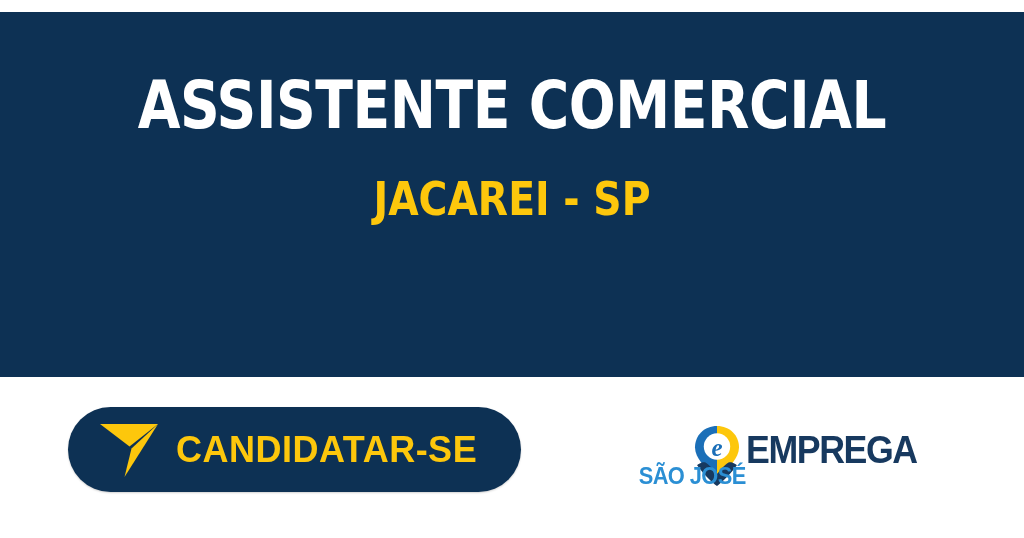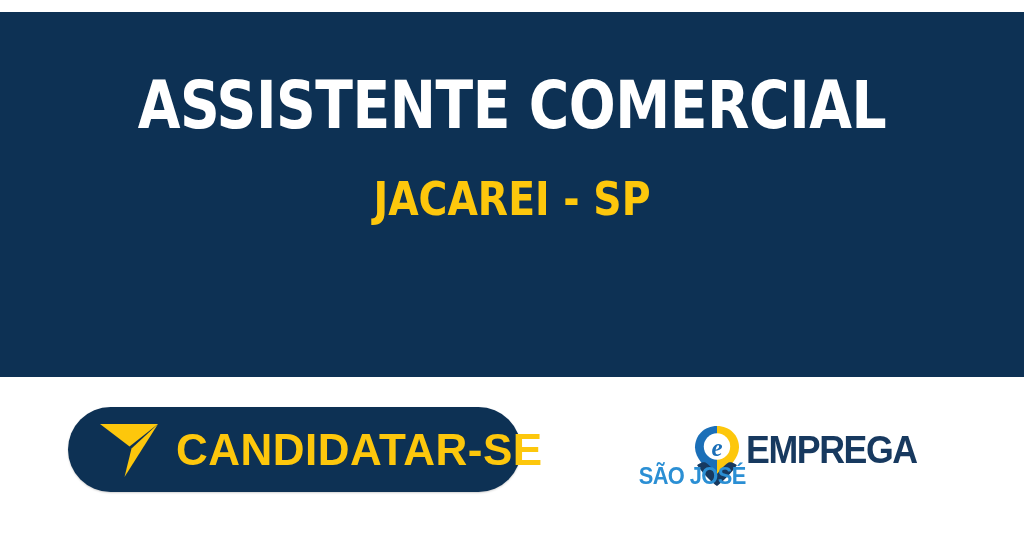--- a/index.html
+++ b/index.html
@@ -93,21 +93,21 @@
     margin-left:30px;
     margin-right:16px;
     flex:0 0 auto;
     display:block;
   }
 
   #apply-label {
     color:#fdc70c;
     font-family:"Liberation Sans", sans-serif;
     font-weight:bold;
-    font-size:44px;
+    font-size:36px;
     letter-spacing:0.5px;
     line-height:36px;
     white-space:nowrap;
   }
 
   
   #brand-logo {
     position:absolute;
     left:694px; top:421px;
     width:240px;

